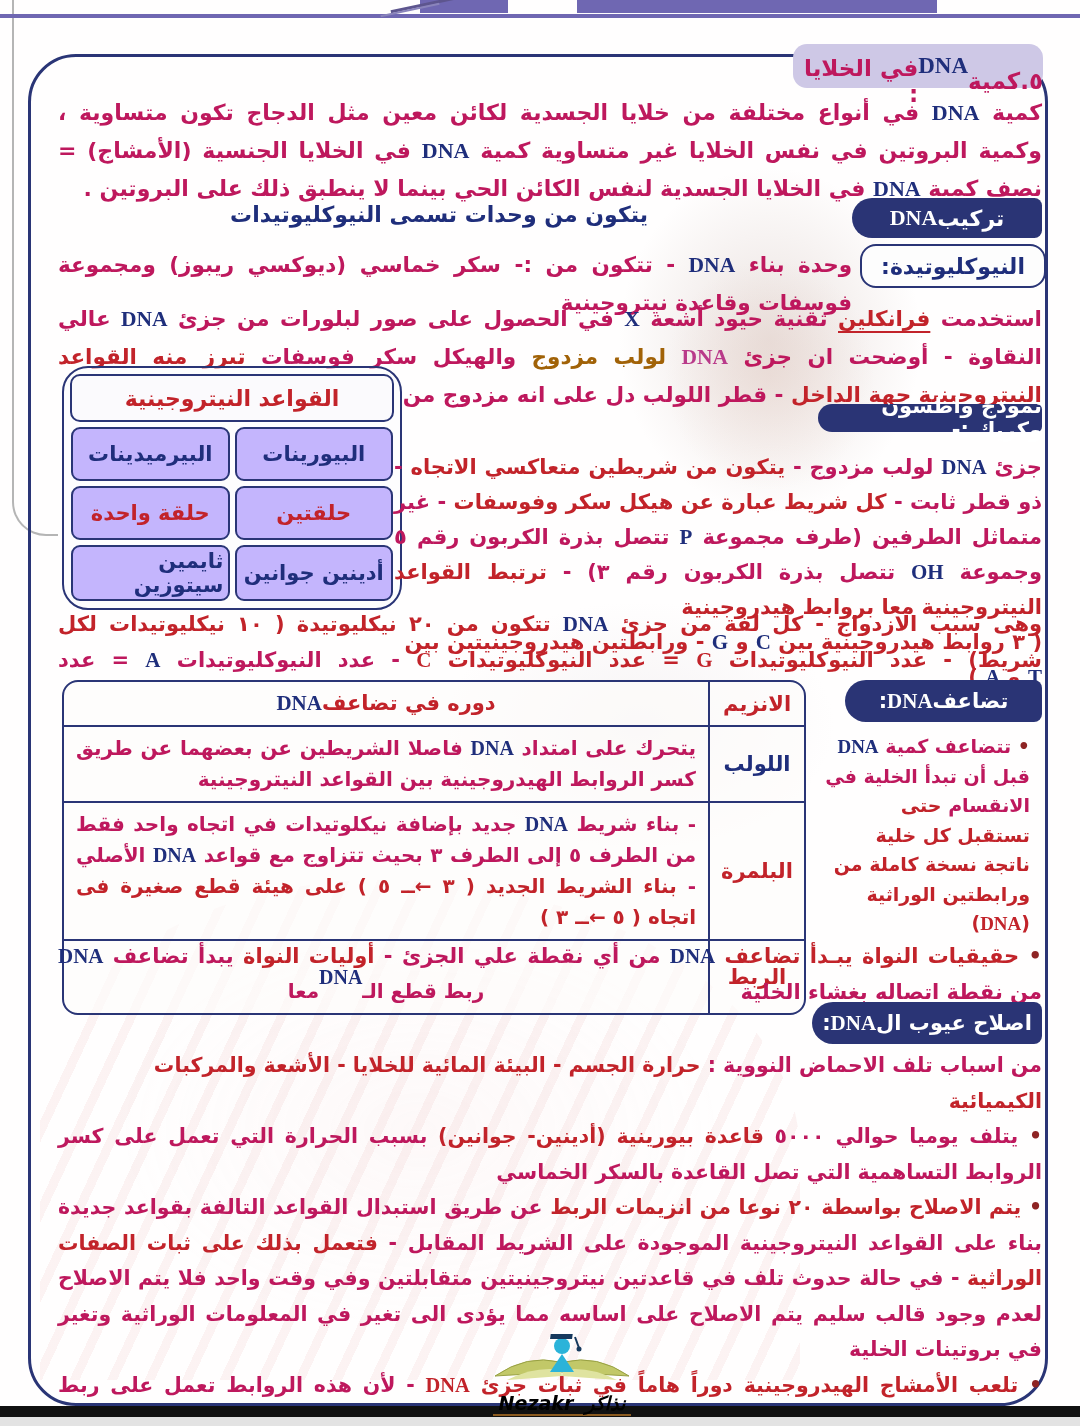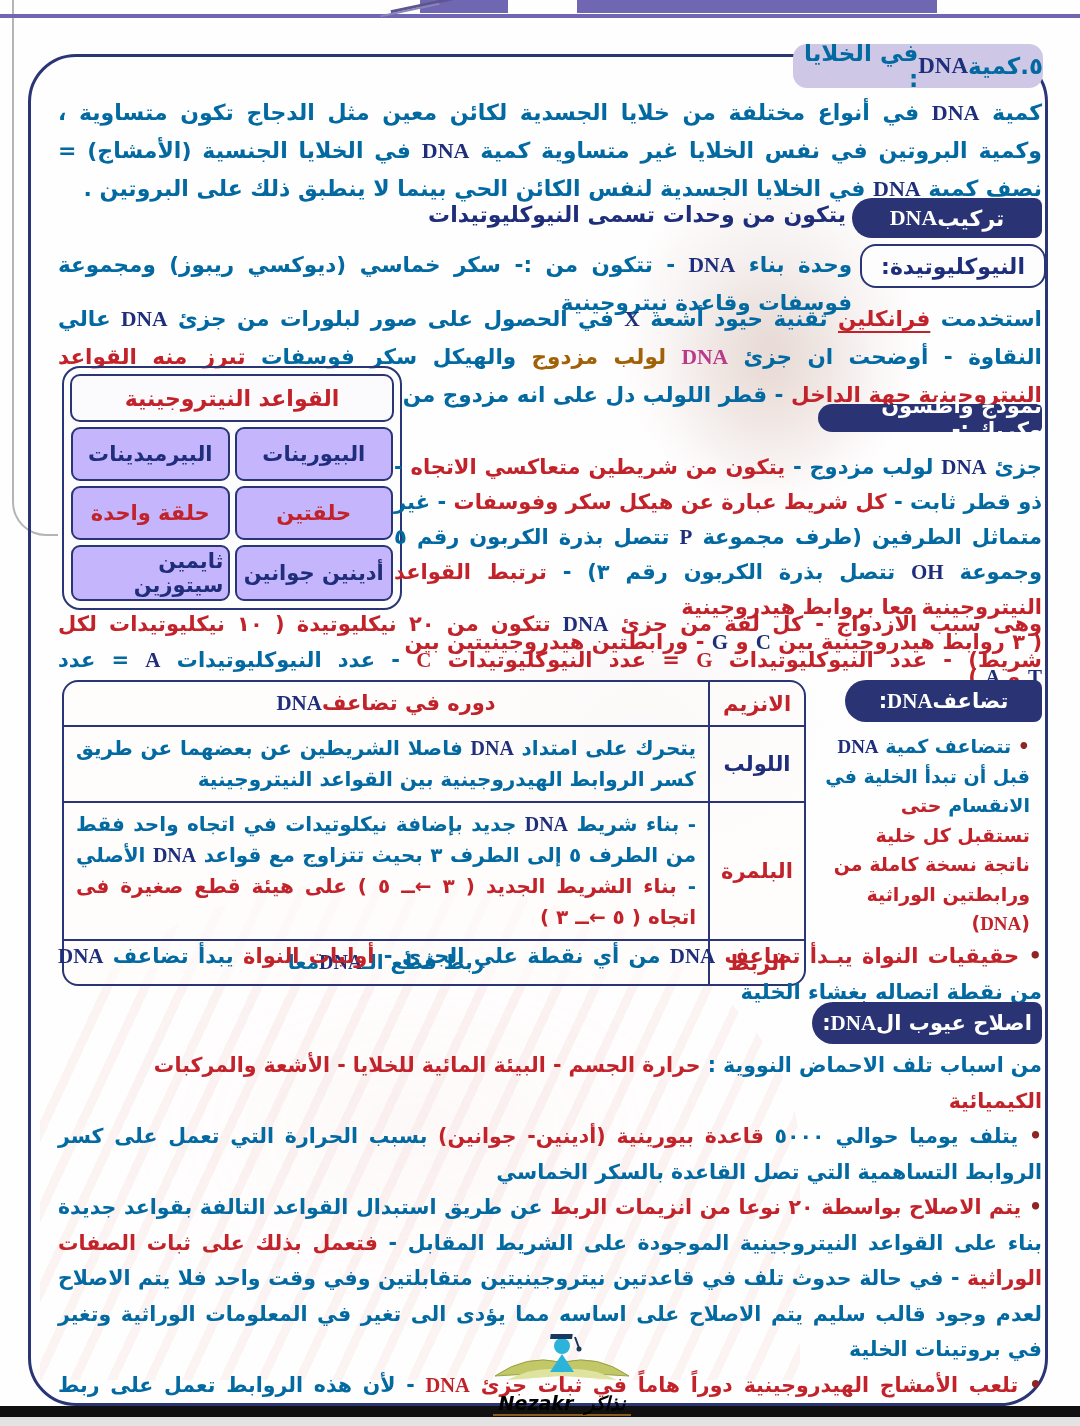--- a/index.html
+++ b/index.html
@@ -27,40 +27,40 @@
     background:radial-gradient(closest-side,rgba(203,183,176,.40),rgba(203,183,176,0) 72%);}
   .wm-face{left:620px;top:210px;width:300px;height:330px;border-radius:50%;
     background:radial-gradient(closest-side,rgba(226,200,190,.35),rgba(226,200,190,0) 70%);}
   .wm-shirt{left:40px;top:880px;width:760px;height:500px;border-radius:45% 55% 0 0;opacity:.55;
     background:
       repeating-linear-gradient(115deg,rgba(224,158,158,.22) 0 9px,rgba(255,255,255,0) 9px 34px),
       radial-gradient(closest-side,rgba(238,200,200,.18),rgba(238,200,200,0) 80%);}
   .wm-shoulder{left:380px;top:560px;width:520px;height:330px;border-radius:50%;
     background:radial-gradient(closest-side,rgba(215,205,210,.22),rgba(215,205,210,0) 75%);}
   
-  .sg-b{color:#0369a1;}
+  .sg-b{color:#be185d;margin-top:29px;}
   .sg-r{color:#c2232a;}
   .sg-m{color:#a16207;}
   .sg-u{color:#c2232a;text-decoration:underline;text-underline-offset:5px;}
   .sg-L{font-family:"Liberation Serif","DejaVu Serif",serif;color:#1f2e7b;}
   .sg-Lr{font-family:"Liberation Serif","DejaVu Serif",serif;color:#c2232a;}
   .sg-Lm{font-family:"Liberation Serif","DejaVu Serif",serif;color:#b93a8a;}
   .sg-w{color:#ffffff;}
   .sg-Lw{font-family:"Liberation Serif","DejaVu Serif",serif;color:#ffffff;}
   
   .txt{z-index:2;text-align:justify;text-justify:inter-word;}
   .txt-r{z-index:2;text-align:right;}
   .badge-lav{z-index:2;background:#cec8e6;border-radius:14px;display:flex;align-items:center;justify-content:center;}
   .badge-navy{z-index:2;background:#2a3475;color:#fff;border-radius:21px 8px 8px 21px;
     display:flex;align-items:center;justify-content:center;}
   .badge-outline{z-index:2;background:#fdfdfd;border:2.5px solid #2a3576;border-radius:16px;
     display:flex;align-items:center;justify-content:center;text-align:center;}
   .bullet::before{content:"• ";color:#8e2424;}
   
-  .btable{z-index:2;border:2.5px solid #2a3576;border-radius:18px;padding:4px;background:rgba(252,251,253,.6);}
+  .btable{z-index:2;border:2.5px solid #2a3576;border-radius:26px;padding:4px;background:rgba(252,251,253,.6);}
   .btable .hdr{border:2px solid #2a3576;border-radius:10px;margin:2px;height:44px;
     display:flex;align-items:center;justify-content:center;color:#c2232a;font-size:22px;background:#fbfafd;}
   .bgrid{display:grid;grid-template-columns:1fr 1fr;gap:5px;padding:3px;}
   .bcell{border:2px solid #2a3576;border-radius:9px;min-height:46px;background:#c4b5fd;
     display:flex;align-items:center;justify-content:center;font-size:21px;padding:2px 4px;}
   .bcell.red{color:#c2232a;}
   
   .etable{z-index:2;border:2.5px solid #2a3576;border-radius:16px;overflow:hidden;background:rgba(253,252,250,.65);}
   .erow{display:grid;grid-template-columns:96px 1fr;}
   .erow + .erow{border-top:2px solid #2a3576;}
@@ -98,21 +98,21 @@
       <span class="sg-L">DNA</span>
       <span class="sg-b"> في الخلايا :</span>
     </div>
 
   <div class="abs txt" style="left:58px;top:94px;width:984px;font-size:22px;line-height:38px;"><span class="sg-b">كمية </span><span class="sg-L">DNA</span><span class="sg-b"> في أنواع مختلفة من خلايا الجسدية لكائن معين مثل الدجاج تكون متساوية ، وكمية البروتين في نفس الخلايا غير متساوية كمية </span><span class="sg-L">DNA</span><span class="sg-b"> في الخلايا الجنسية (الأمشاج) = نصف كمية </span><span class="sg-L">DNA</span><span class="sg-b"> في الخلايا الجسدية لنفس الكائن الحي بينما لا ينطبق ذلك على البروتين .</span></div>
 
   <div class="abs badge-navy" style="left:852px;top:198px;width:190px;height:40px;font-size:22px;">
       <span class="sg-w">تركيب </span>
       <span class="sg-Lw">DNA</span>
     </div>
-  <div class="abs txt-r" style="left:64px;top:202px;width:782px;font-size:22px;">يتكون من وحدات تسمى النيوكليوتيدات</div>
+  <div class="abs txt-r" style="left:48px;top:202px;width:782px;font-size:22px;text-align:center;">يتكون من وحدات تسمى النيوكليوتيدات</div>
 
   <div class="abs badge-outline" style="left:860px;top:244px;width:182px;height:40px;font-size:22px;">النيوكليوتيدة:</div>
   <div class="abs txt" style="left:58px;top:246px;width:794px;font-size:21.5px;line-height:37px;"><span class="sg-b">وحدة بناء </span><span class="sg-L">DNA</span><span class="sg-b"> - تتكون من :- سكر خماسي (ديوكسي ريبوز) ومجموعة فوسفات وقاعدة نيتروجينية</span></div>
 
   <div class="abs txt" style="left:58px;top:300px;width:984px;font-size:21.5px;line-height:38px;"><span class="sg-b">استخدمت </span><span class="sg-u">فرانكلين</span><span class="sg-b"> تقنية حيود أشعة </span><span class="sg-L">X</span><span class="sg-b"> في الحصول على صور لبلورات من جزئ </span><span class="sg-L">DNA</span><span class="sg-b"> عالي النقاوة - أوضحت ان جزئ </span><span class="sg-Lm">DNA</span><span class="sg-b"> </span><span class="sg-m">لولب مزدوج</span><span class="sg-b"> والهيكل سكر فوسفات </span><span class="sg-r">تبرز منه القواعد النيتروجينية جهة الداخل</span><span class="sg-b"> - قطر اللولب دل على انه مزدوج من شريطين</span></div>
 
   <div class="abs btable" style="left:62px;top:366px;width:328px;">
     <div class="hdr">القواعد النيتروجينية</div>
     <div class="bgrid">
       <div class="bcell">البيورينات</div>

